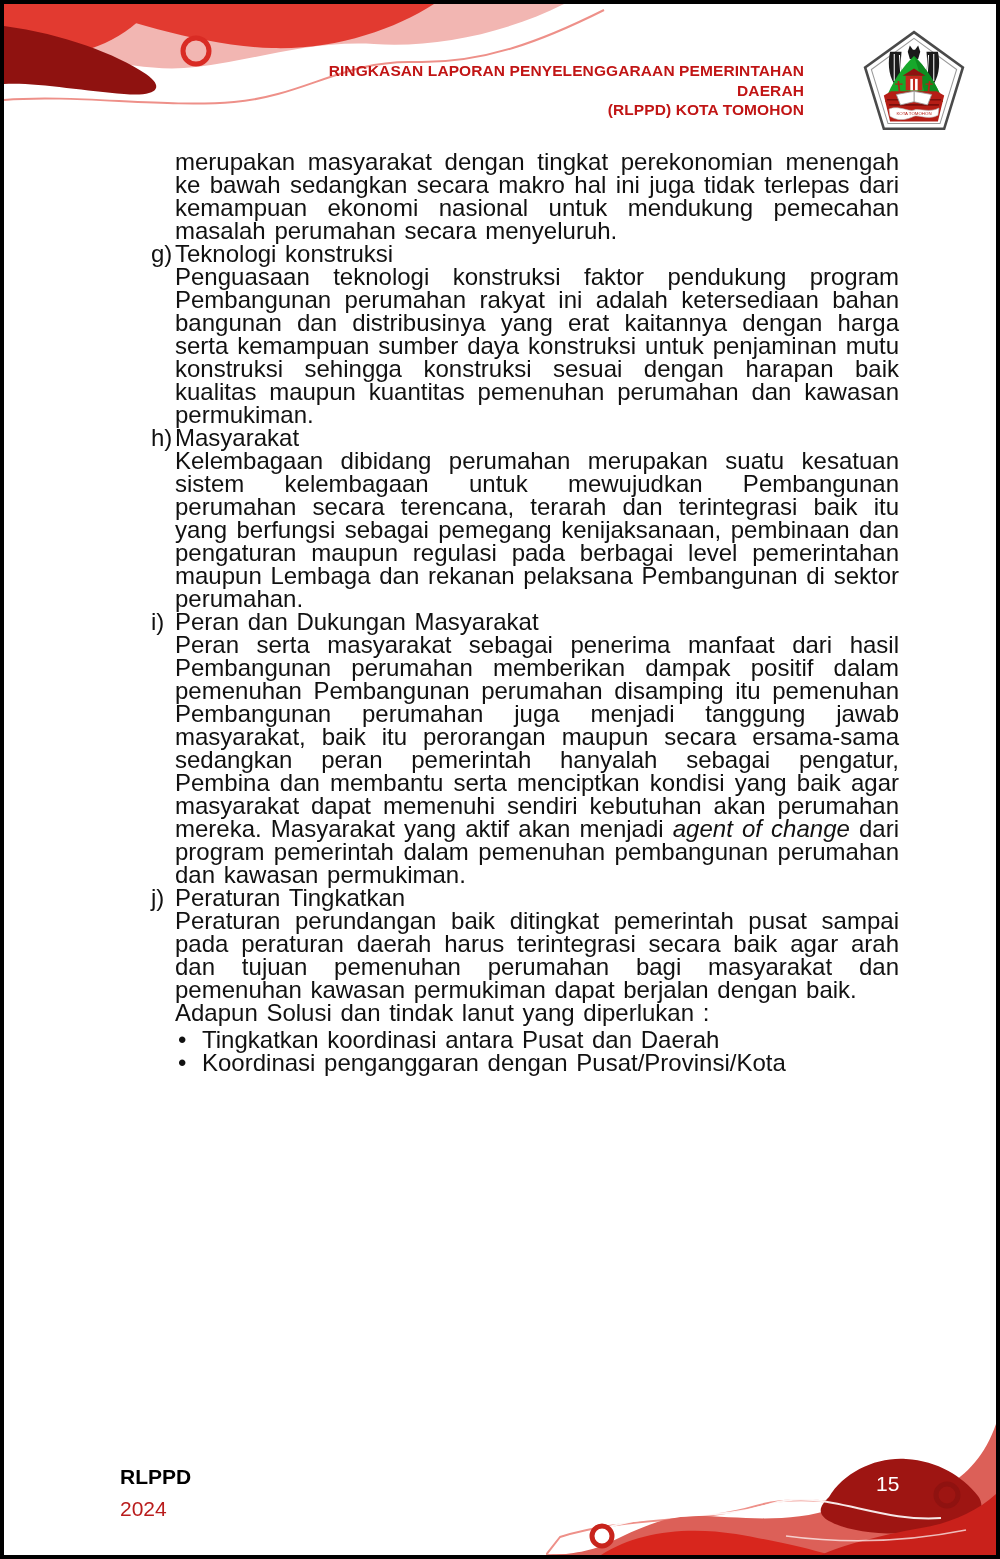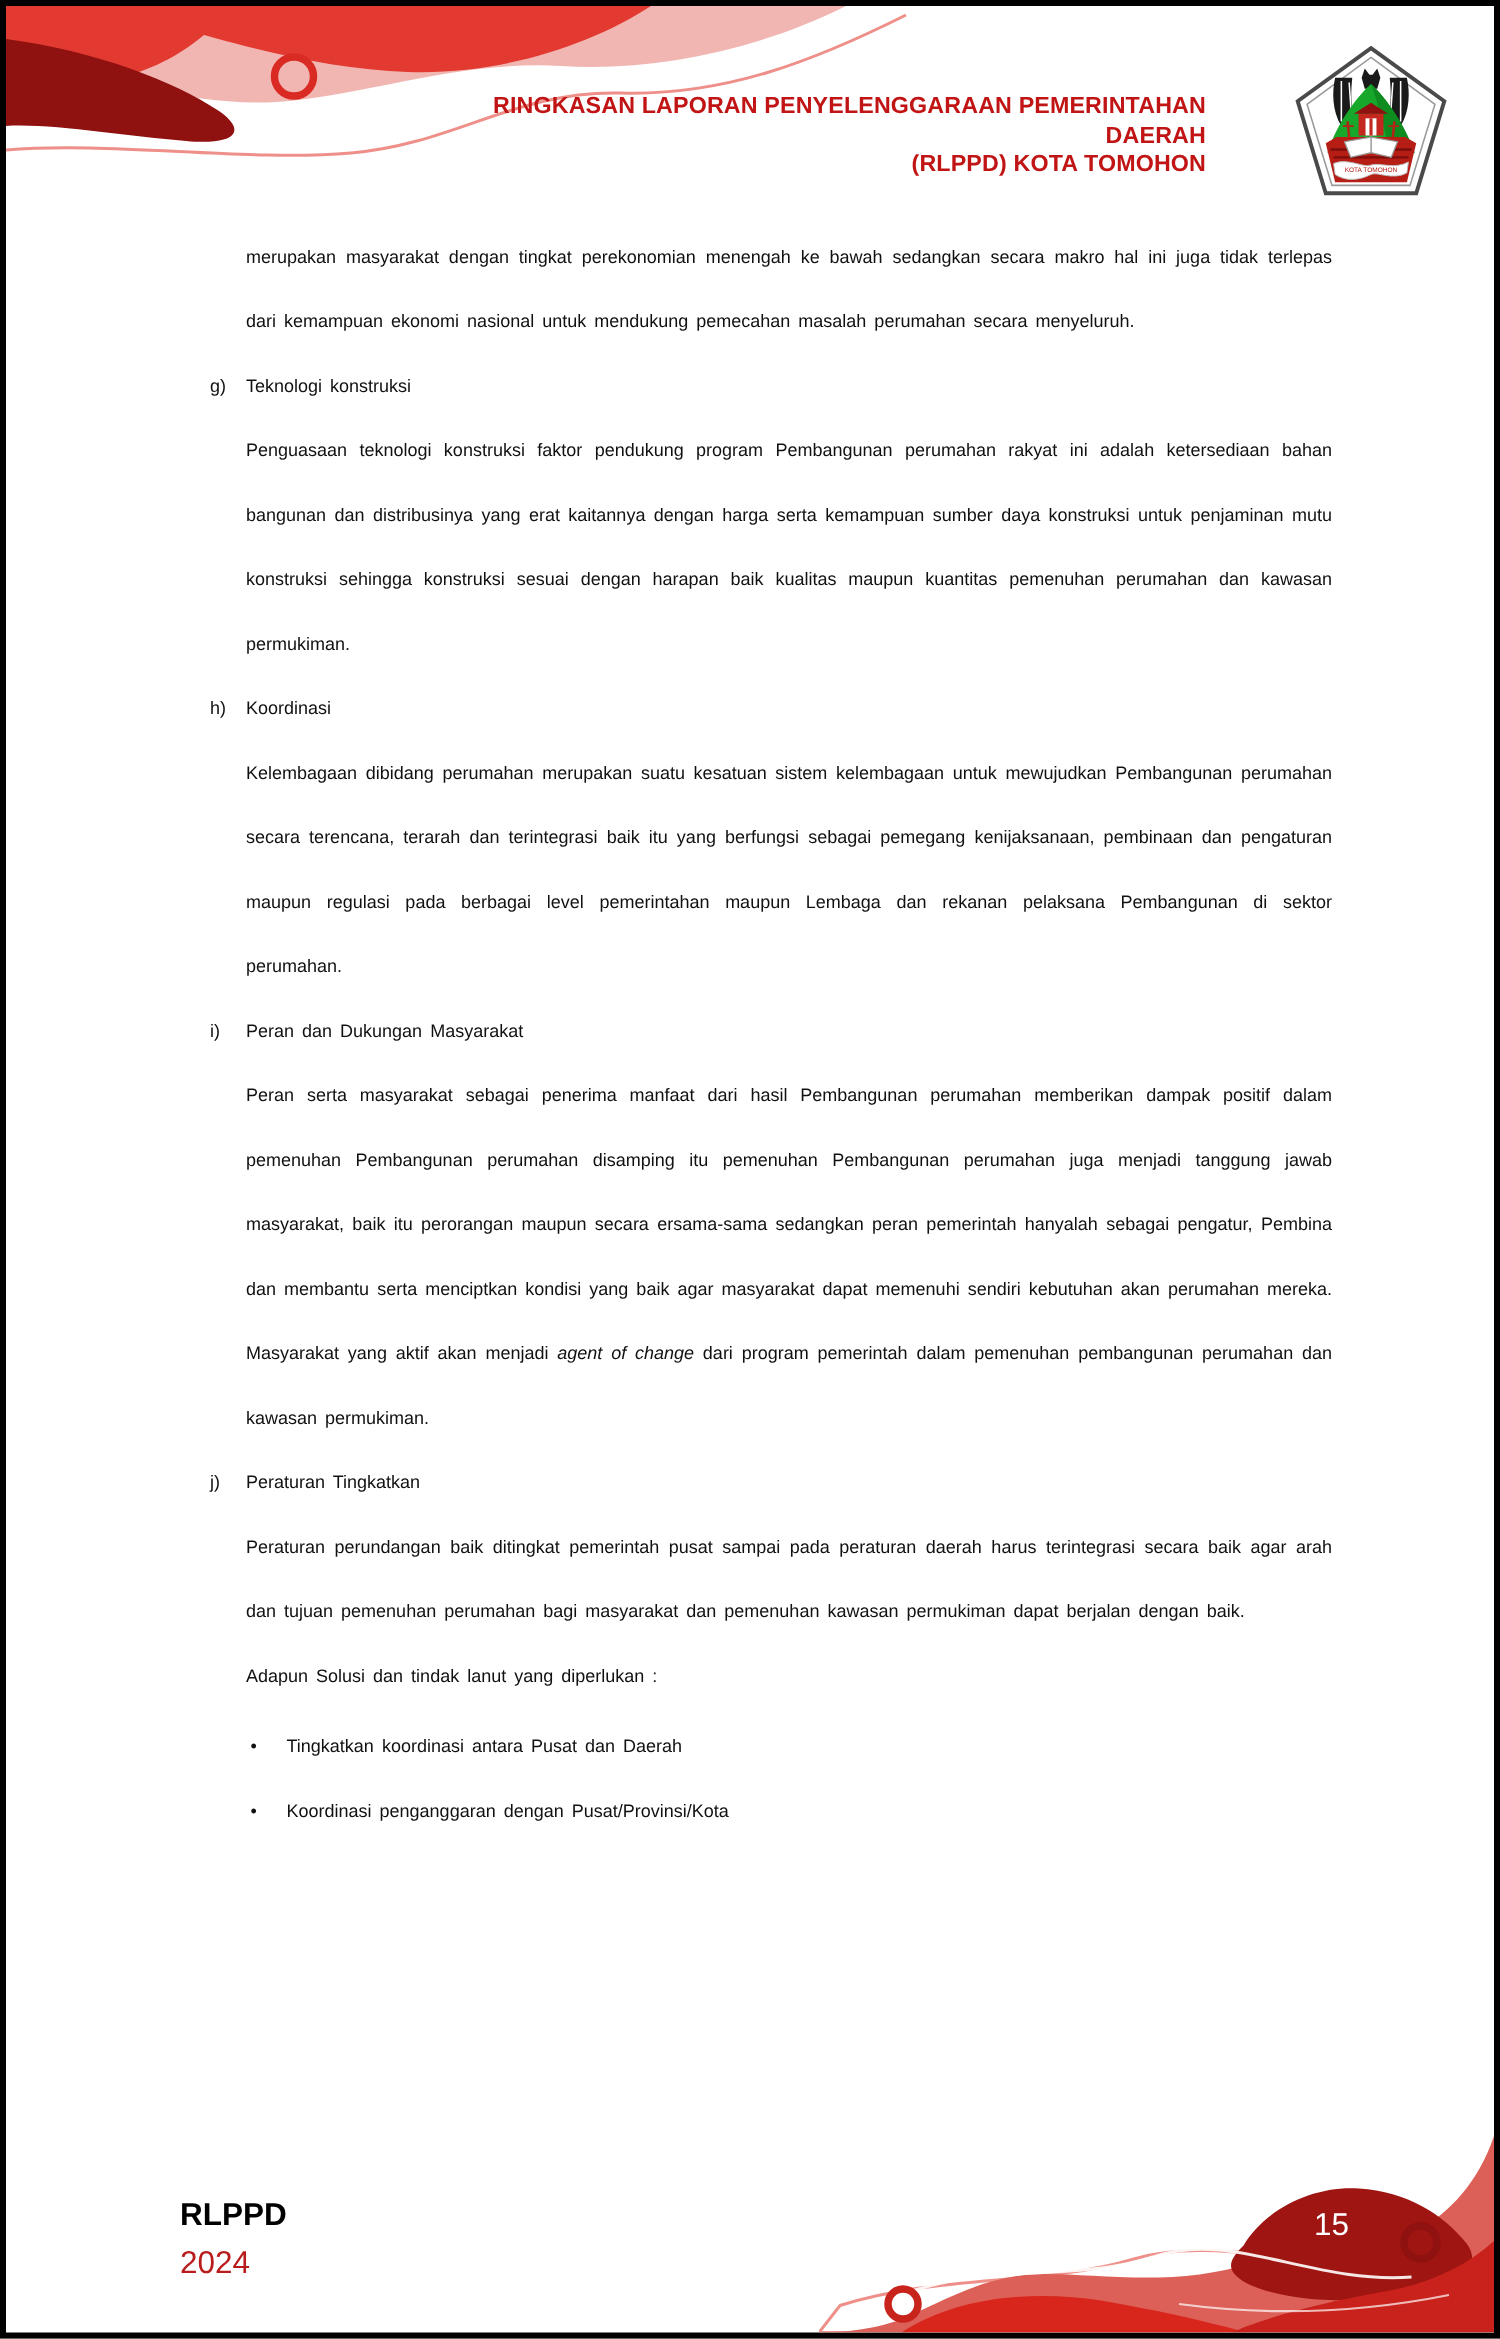--- a/index.html
+++ b/index.html
@@ -16,22 +16,22 @@
   
   .header-wave { position:absolute; top:0; left:0; width:620px; height:115px; }
   .header-title {
     position:absolute; top:57px; left:292px; width:508px;
     text-align:right; color:#C11515; font-weight:700;
     font-size:15.5px; line-height:19.5px; letter-spacing:0.1px;
   }
   .logo { position:absolute; top:26px; left:856px; width:108px; height:104px; }
   
   .doc-body {
-    position:absolute; top:146px; left:136px; width:748px;
-    font-size:12px; line-height:43px; word-spacing:2px;
+    position:absolute; top:146px; left:147px; width:748px;
+    font-size:24px; line-height:23px; word-spacing:2px;
   }
   .doc-body p { margin:0; padding-left:24px; text-align:justify; }
   .list-head { display:flex; }
   .li-label { flex:0 0 24px; }
   .li-heading { flex:1; }
   .solutions-intro { margin:0; padding-left:24px; }
   ul.solutions { list-style:none; margin:4px 0 0 24px; padding:0; }
   ul.solutions li { position:relative; padding-left:27px; }
   ul.solutions li::before { content:"\2022"; position:absolute; left:3px; }
   em.inline-italic { font-style:italic;margin-top:42px; }
@@ -99,21 +99,21 @@
     <p>merupakan masyarakat dengan tingkat perekonomian menengah ke bawah sedangkan secara makro hal ini juga tidak terlepas dari kemampuan ekonomi nasional untuk mendukung pemecahan masalah perumahan secara menyeluruh.</p>
 
     <div class="list-head">
       <span class="li-label">g)</span>
       <span class="li-heading">Teknologi konstruksi</span>
     </div>
     <p>Penguasaan teknologi konstruksi faktor pendukung program Pembangunan perumahan rakyat ini adalah ketersediaan bahan bangunan dan distribusinya yang erat kaitannya dengan harga serta kemampuan sumber daya konstruksi untuk penjaminan mutu konstruksi sehingga konstruksi sesuai dengan harapan baik kualitas maupun kuantitas pemenuhan perumahan dan kawasan permukiman.</p>
 
     <div class="list-head">
       <span class="li-label">h)</span>
-      <span class="li-heading">Koordinasi</span>
+      <span class="li-heading">Masyarakat</span>
     </div>
     <p>Kelembagaan dibidang perumahan merupakan suatu kesatuan sistem kelembagaan untuk mewujudkan Pembangunan perumahan secara terencana, terarah dan terintegrasi baik itu yang berfungsi sebagai pemegang kenijaksanaan, pembinaan dan pengaturan maupun regulasi pada berbagai level pemerintahan maupun Lembaga dan rekanan pelaksana Pembangunan di sektor perumahan.</p>
 
     <div class="list-head">
       <span class="li-label">i)</span>
       <span class="li-heading">Peran dan Dukungan Masyarakat</span>
     </div>
     <p><span>Peran serta masyarakat sebagai penerima manfaat dari hasil Pembangunan perumahan memberikan dampak positif dalam pemenuhan Pembangunan perumahan disamping itu pemenuhan Pembangunan perumahan juga menjadi tanggung jawab masyarakat, baik itu perorangan maupun secara ersama-sama sedangkan peran pemerintah hanyalah sebagai pengatur, Pembina dan membantu serta menciptkan kondisi yang baik agar masyarakat dapat memenuhi sendiri kebutuhan akan perumahan mereka. Masyarakat yang aktif akan menjadi </span><em class="inline-italic">agent of change</em><span> dari program pemerintah dalam pemenuhan pembangunan perumahan dan kawasan permukiman.</span></p>
 
     <div class="list-head">

